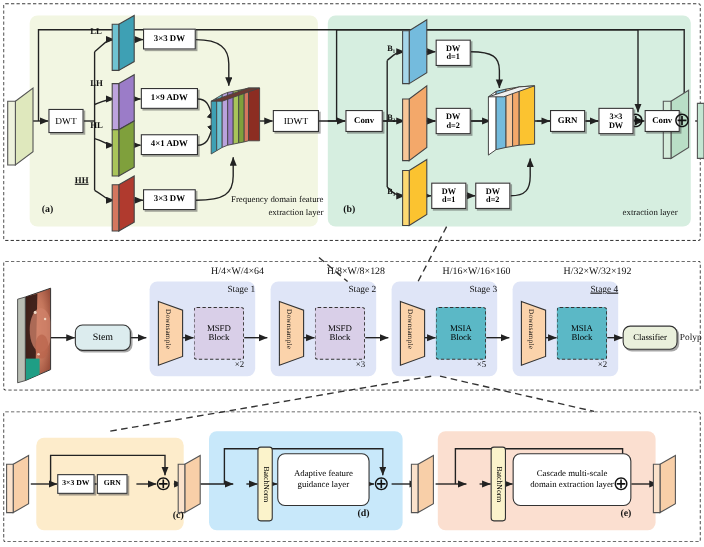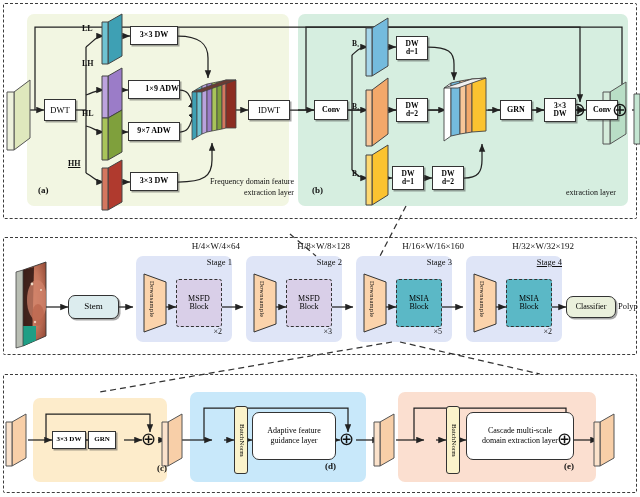--- a/index.html
+++ b/index.html
@@ -334,32 +334,32 @@
         <polygon points="6,8 20,0 20,44 6,52" fill="#f8cfa8" stroke="#555" stroke-width="1"></polygon>
         <polygon points="0,8 6,8 6,52 0,52" fill="#fbe2cb" stroke="#555" stroke-width="1"></polygon>
       </svg>
   </div>
 
   <div class="box shadow" style="left:44px;top:99px;width:32px;height:22px;font-size:8.5px;">
     <span>DWT</span>
   </div>
 
   <div class="lbl b" style="left:82px;top:25px;font-size:8px;">LL</div>
-  <div class="lbl b" style="left:82px;top:60px;font-size:8px;">LH</div>
+  <div class="lbl b" style="left:82px;top:72px;font-size:8px;">LH</div>
   <div class="lbl b" style="left:82px;top:110px;font-size:8px;">HL</div>
   <div class="lbl b" style="left:68px;top:160px;font-size:8px;text-decoration:underline;">HH</div>
 
   <div class="box bold shadow" style="left:130px;top:26px;width:48px;height:19px;font-size:8px;">
     <span>3×3 DW</span>
   </div>
-  <div class="box bold shadow" style="left:128px;top:80px;width:52px;height:19px;font-size:8px;align-items:flex-end;">
+  <div class="box bold shadow" style="left:128px;top:80px;width:52px;height:19px;font-size:8px;">
     <span>1×9 ADW</span>
   </div>
   <div class="box bold shadow" style="left:128px;top:122px;width:52px;height:19px;font-size:8px;">
-    <span>9×7 ADW</span>
+    <span>4×1 ADW</span>
   </div>
   <div class="box bold shadow" style="left:130px;top:172px;width:48px;height:19px;font-size:8px;">
     <span>3×3 DW</span>
   </div>
 
   <div class="box shadow" style="left:248px;top:100px;width:42px;height:20px;font-size:8.5px;">
     <span>IDWT</span>
   </div>
 
   <div class="lbl" style="left:570px;top:100px;font-size:19px;line-height:19px;color:#111;">⊕</div>

